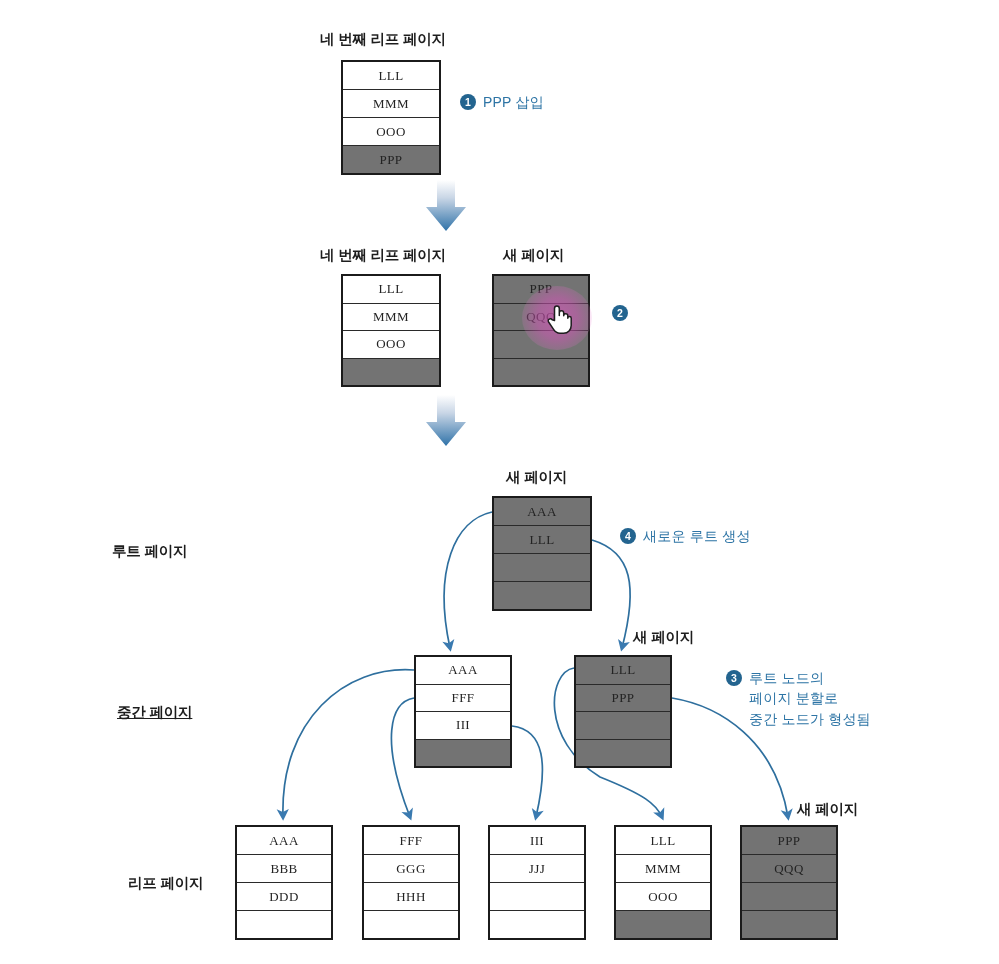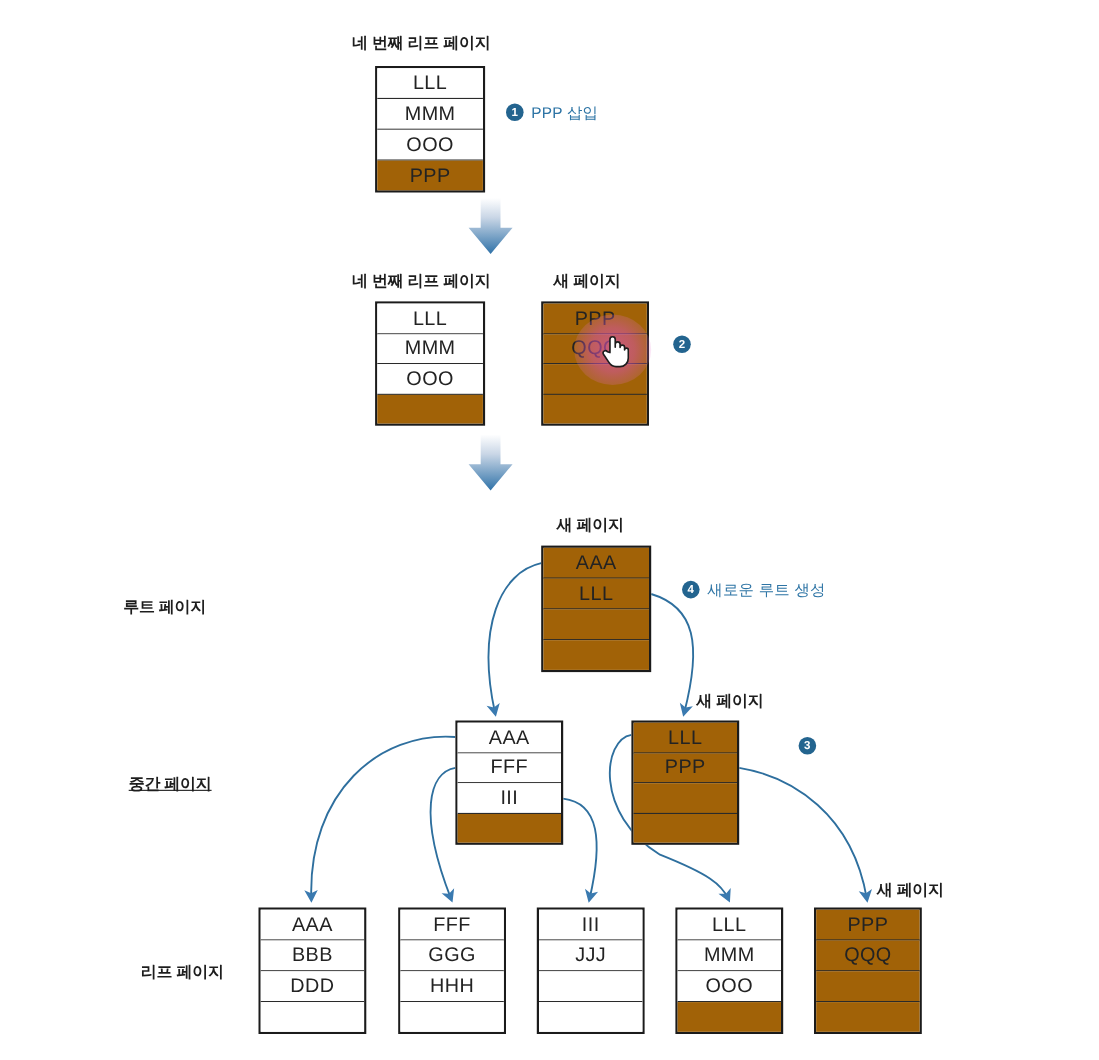--- a/index.html
+++ b/index.html
@@ -29,30 +29,31 @@
     display: flex;
     flex-direction: column;
   }
   .page-row {
     box-sizing: border-box;
     flex: 1 1 0;
     display: flex;
     align-items: center;
     justify-content: center;
     border-bottom: 1.6px solid #2a2a2a;
-    font-size: 18px;
+    font-size: 13px;
     color: #232323;
     letter-spacing: 0.4px;
     background: #ffffff;
+    font-family: Liberation Serif, serif;
   }
   .page-row:last-child {
     border-bottom: none;
   }
   .page-row.shaded {
-    background: #a16207;
+    background: #737373;
   }
 
   
   .caption {
     position: absolute;
     font-size: 14.5px;
     font-weight: bold;
     color: #1d1d1d;
     white-space: nowrap;
     letter-spacing: -0.2px;
@@ -246,20 +247,25 @@
 
   <div class="page-box" style="left:574px; top:655px; width:98px; height:113px;">
     <div class="page-row shaded">LLL</div>
     <div class="page-row shaded">PPP</div>
     <div class="page-row shaded"></div>
     <div class="page-row shaded"></div>
   </div>
 
   <div class="annot" style="left:726px; top:668px;">
     <span class="bullet">3</span>
+    <span class="annot-text">
+      <span class="ln">루트 노드의</span>
+      <span class="ln">페이지 분할로</span>
+      <span class="ln">중간 노드가 형성됨</span>
+    </span>
   </div>
 
   <div class="side-label" style="left:128px; top:874px;">리프 페이지</div>
 
   <div class="page-box" style="left:235px; top:825px; width:98px; height:115px;">
     <div class="page-row">AAA</div>
     <div class="page-row">BBB</div>
     <div class="page-row">DDD</div>
     <div class="page-row"></div>
   </div>

